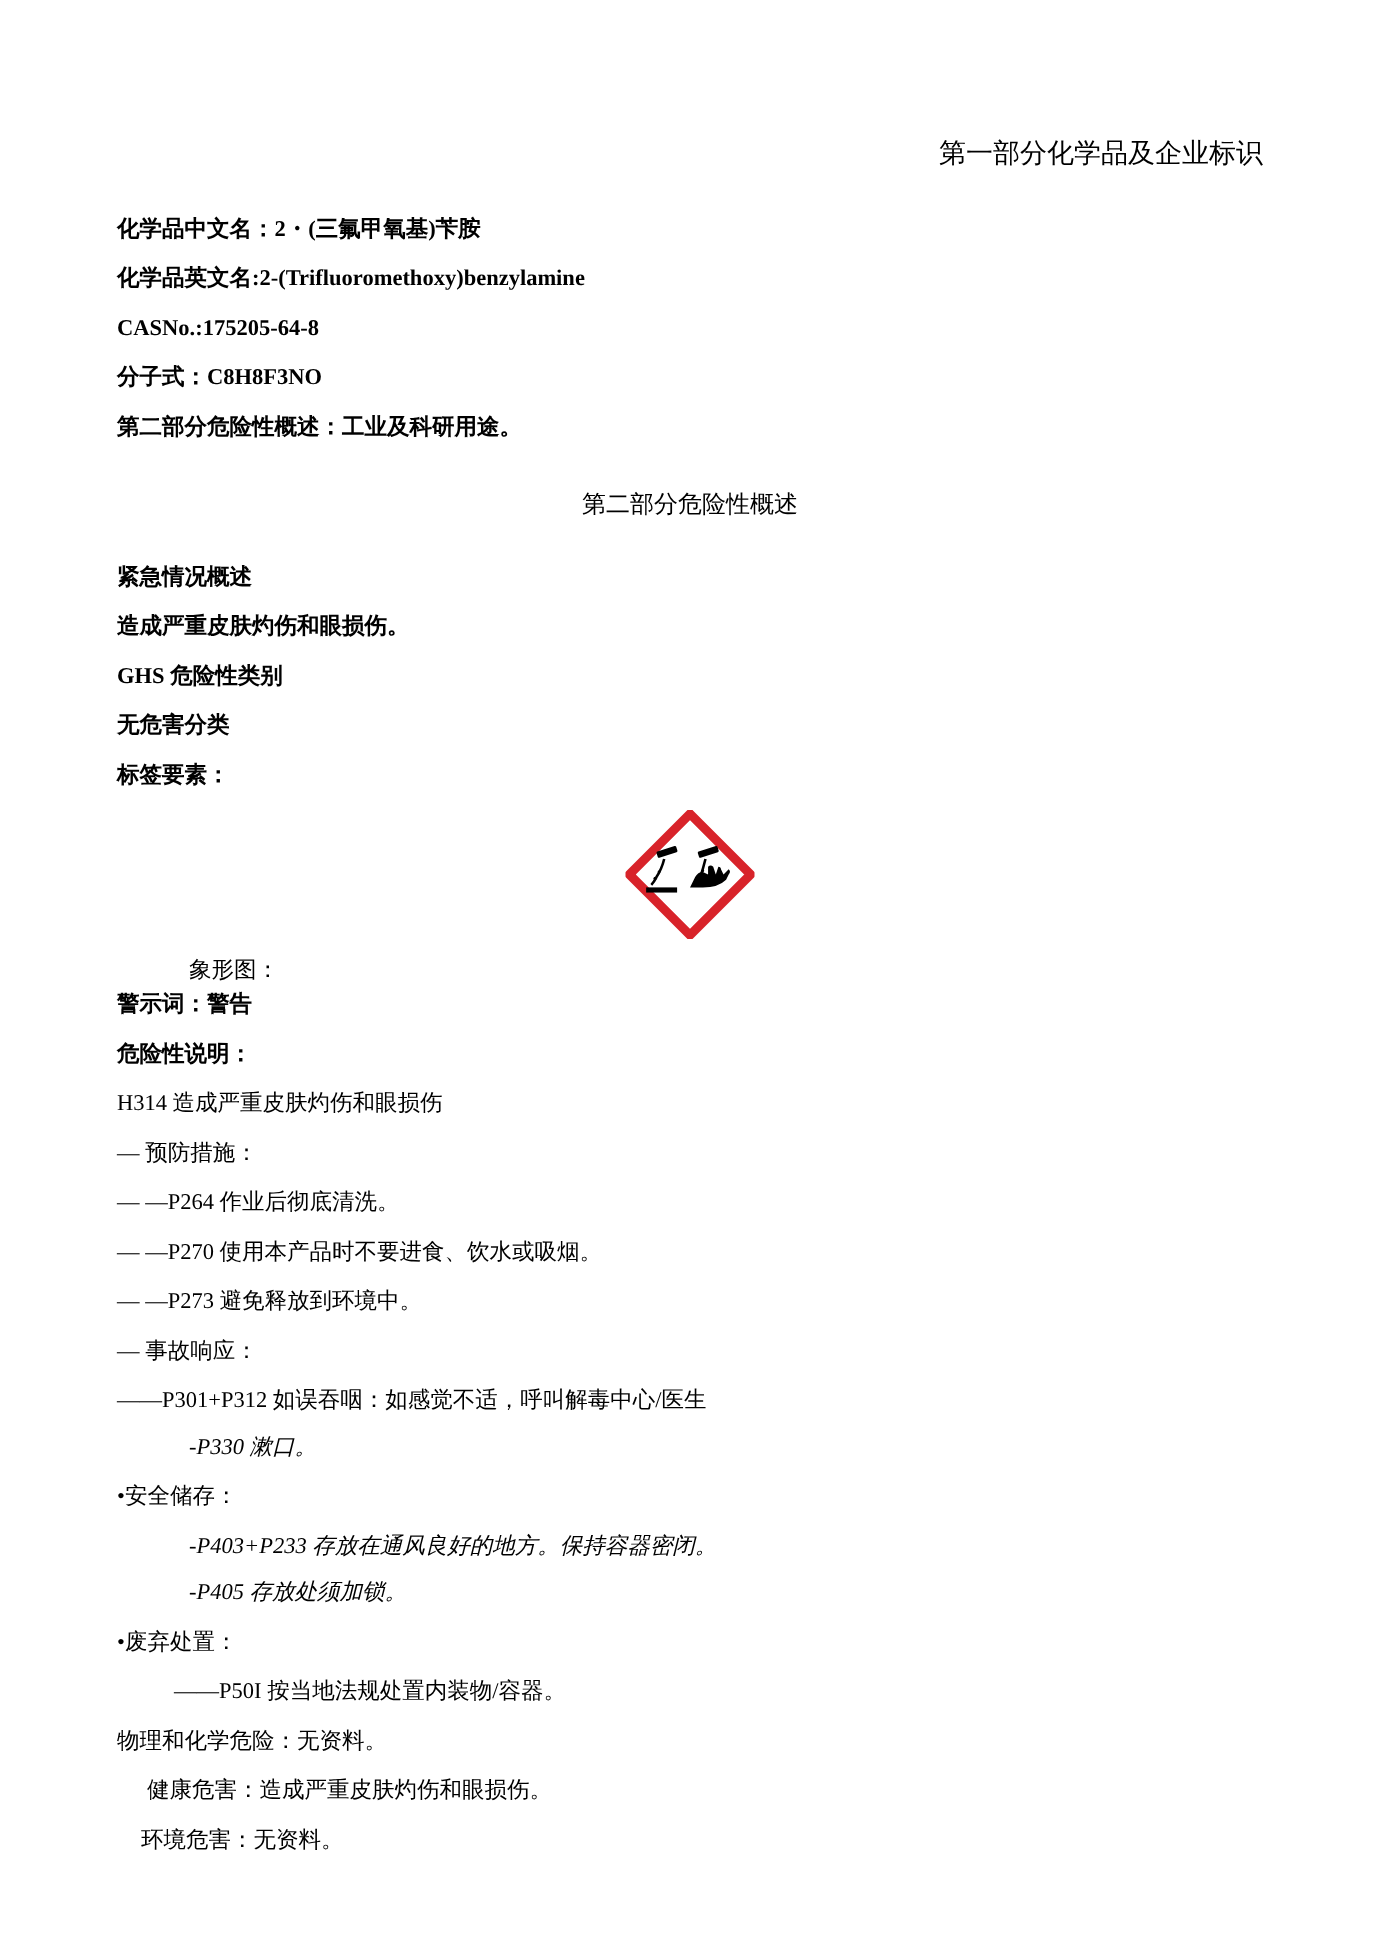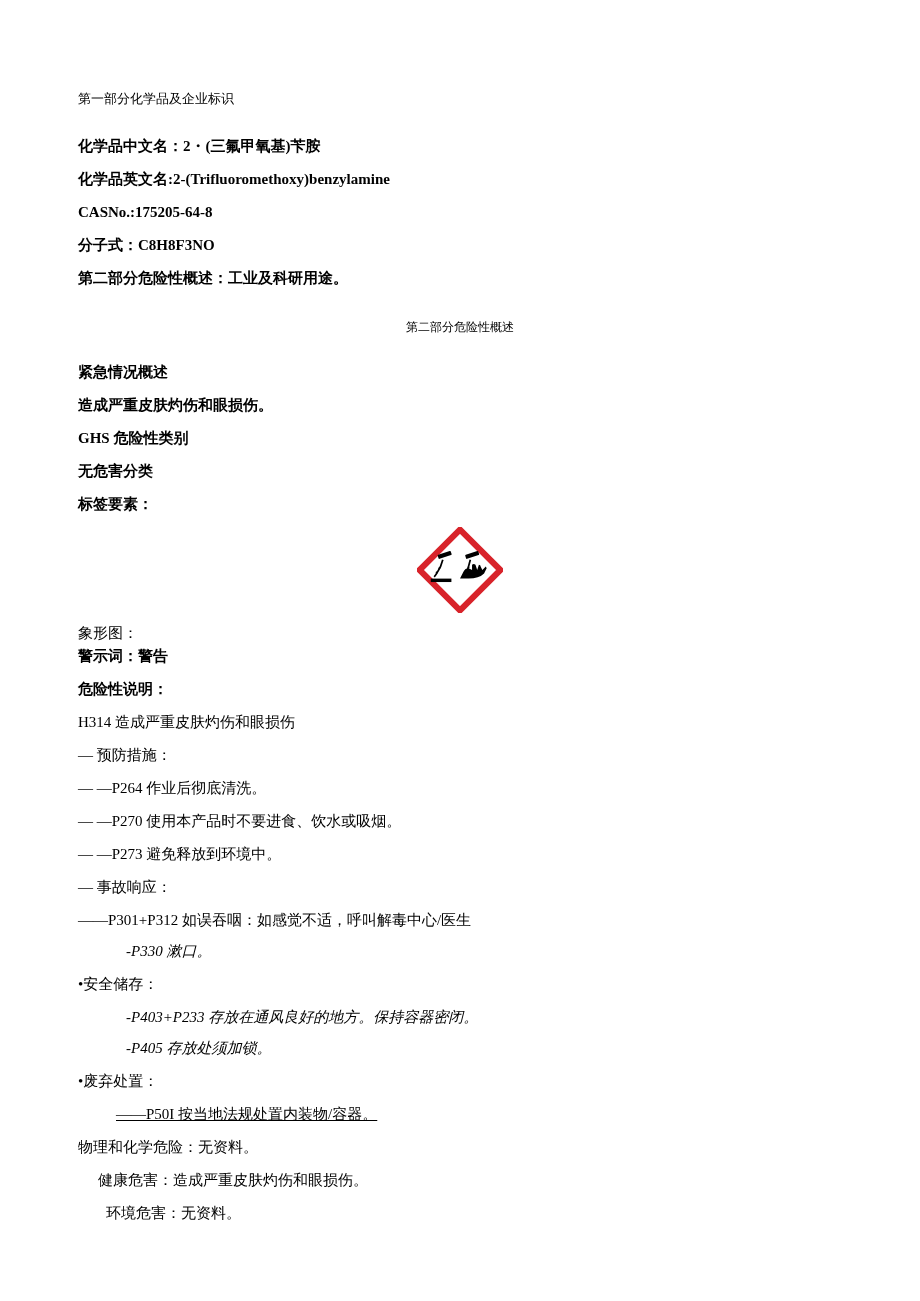--- a/index.html
+++ b/index.html
@@ -7,50 +7,50 @@
     font-size: 15px;
     color: #000;
     background: #fff;
     margin: 0;
     padding: 90px 78px 60px 78px;
     width: 920px;
     box-sizing: border-box;
     line-height: 1.4;
   }
   .section-title {
-    text-align: left;
+    text-align: right;
     margin-bottom: 28px;
-    font-size: 13px;
+    font-size: 18px;
   }
   .field-line {
     margin-bottom: 12px;
     font-weight: bold;
   }
   .section2-title {
     text-align: center;
     margin-top: 30px;
     margin-bottom: 26px;
-    font-size: 12px;
+    font-size: 16px;
   }
   .pictogram-wrap {
     text-align: center;
     margin: 6px 0 4px 0;
   }
   .pictogram {
     display: inline-block;
     width: 86px;
     height: 86px;
     position: relative;
   }
   .indent1 { }
-  .indent2 { margin-left: 38px; text-decoration: underline; }
+  .indent2 { margin-left: 38px; }
   .indent3 { margin-left: 48px; font-style: italic; }
   .li { margin-bottom: 12px; }
   .li2 { margin-bottom: 10px; }
-  .tight { margin-bottom: 2px; }
+  .tight { margin-bottom: 2px; margin-left: 48px; }
 </style>
 </head>
 <body>
 
 <div class="section-title">第一部分化学品及企业标识</div>
 
 <div class="field-line">
   <span>化学品中文名：</span><span>2・(三氟甲氧基)苄胺</span>
 </div>
 
@@ -130,15 +130,15 @@
 <div class="indent2 li">——P50I 按当地法规处置内装物/容器。</div>
 
 <div class="li" style="">
   <span>物理和化学危险：</span><span>无资料。</span>
 </div>
 
 <div class="li" style="margin-left:20px">
   <span>健康危害：</span><span>造成严重皮肤灼伤和眼损伤。</span>
 </div>
 
-<div class="li" style="margin-left:28px">
+<div class="li" style="margin-left:16px">
   <span>环境危害：</span><span>无资料。</span>
 </div>
 
 </body></html>

